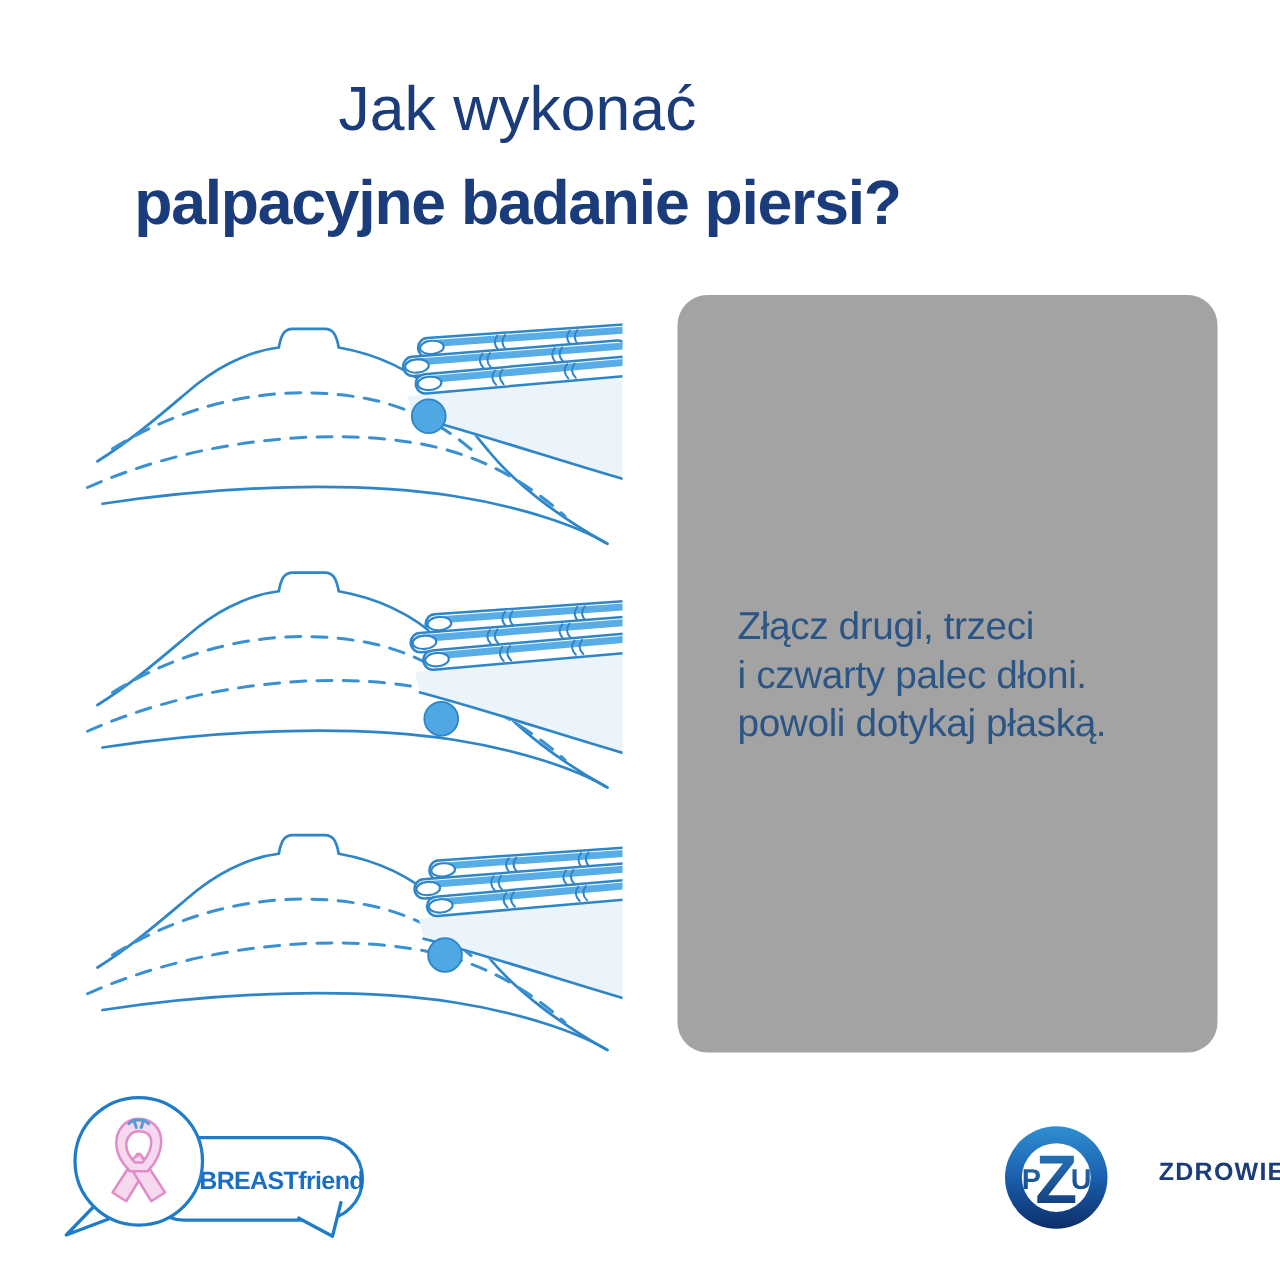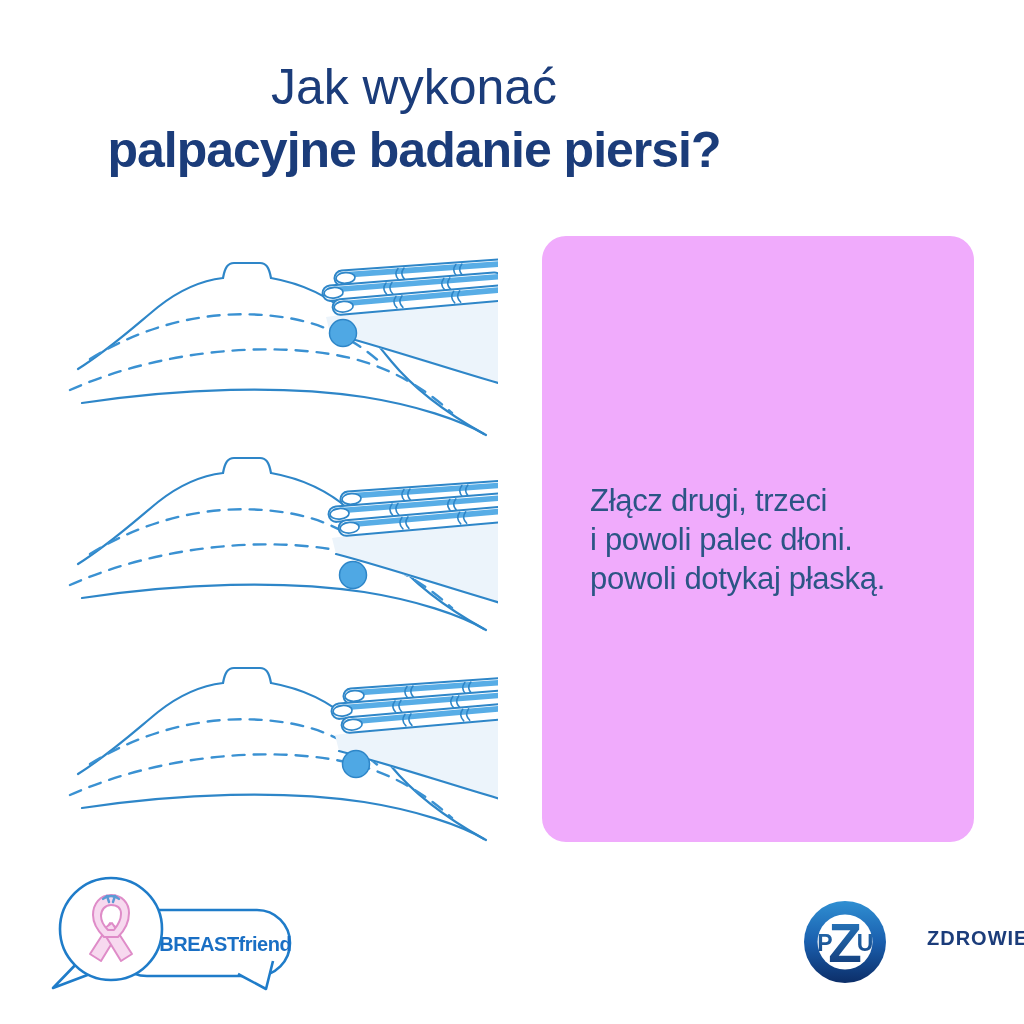--- a/index.html
+++ b/index.html
@@ -3,39 +3,39 @@
 <meta charset="utf-8">
 <style>
   html,body{margin:0;padding:0;background:#ffffff;}
   .canvas{
     position:relative;width:1024px;height:1024px;background:#ffffff;overflow:hidden;
     font-family:"Liberation Sans","DejaVu Sans",sans-serif;
   }
   
   .title{position:absolute;top:58px;left:0;width:828px;text-align:center;color:#1b3c7a;}
   .title .t1{font-size:50px;font-weight:400;letter-spacing:0px;line-height:58px;}
-  .title .t2{font-size:50px;font-weight:700;letter-spacing:-1px;line-height:60px;margin-top:4px;}
+  .title .t2{font-size:50px;font-weight:700;letter-spacing:-1px;line-height:60px;margin-top:16px;}
   
   .fig{position:absolute;left:58px;width:440px;height:200px;}
   #fig1{top:237px;}
   #fig2{top:432px;}
   #fig3{top:642px;}
   .defs-svg{position:absolute;width:0;height:0;}
   .outline{fill:none;stroke:#2e86c8;stroke-width:2.2;stroke-linecap:round;}
   .dash{fill:none;stroke:#3a91d2;stroke-width:2.4;stroke-linecap:round;stroke-dasharray:12 9;}
   .wedge{fill:#ecf4fb;stroke:none;}
   .fbody{fill:#ffffff;stroke:#2e86c8;stroke-width:2;}
   .fstripe{fill:#58ade6;stroke:none;}
   .nail{fill:#ffffff;stroke:#2e86c8;stroke-width:1.7;}
   .kn{fill:none;stroke:#2e86c8;stroke-width:1.6;stroke-linecap:round;}
   .lump{fill:#4fa8e4;stroke:#2e86c8;stroke-width:1.5;}
   
   .card{
     position:absolute;left:542px;top:236px;width:432px;height:606px;
-    background:#f0abfc;border-radius:24px;
+    background:#a3a3a3;border-radius:24px;
     display:flex;flex-direction:column;justify-content:center;
     box-sizing:border-box;padding-left:48px;padding-right:20px;
   }
   .card p{margin:0;color:#2b5585;font-size:31px;line-height:39px;font-weight:400;letter-spacing:-0.3px;}
   
   .bubbles{position:absolute;left:40px;top:868px;width:262px;height:128px;}
   .bubble-stroke{fill:#ffffff;stroke:#1f7cc9;stroke-width:2.6;stroke-linejoin:round;}
   .hashtag-text{fill:#1a6fc4;font-size:20px;font-weight:700;letter-spacing:-0.5px;}
   .ribbon-pink{fill:#f7d9ef;stroke:#df8cc8;stroke-width:2;stroke-linejoin:round;}
   .ribbon-blue{fill:none;stroke:#5b9bd5;stroke-width:2.4;stroke-linecap:round;}
@@ -104,21 +104,21 @@
   </svg>
 
   <svg class="fig" id="fig3" viewBox="0 0 440 200">
     <use href="#fig-breast"></use>
     <use href="#fig-hand" transform="translate(9,13)"></use>
     <circle class="lump" cx="298" cy="122" r="13.5"></circle>
   </svg>
 
   <aside class="card">
     <p>Złącz drugi, trzeci</p>
-    <p>i powoli palec dłoni.</p>
+    <p>i czwarty palec dłoni.</p>
     <p>powoli dotykaj płaską.</p>
   </aside>
 
   <svg class="bubbles" viewBox="0 0 262 128">
 
     <g>
       <rect class="bubble-stroke" x="74" y="42" width="176" height="66" rx="33"></rect>
       <path class="bubble-stroke" d="M 198,106 L 226,121 L 233,93"></path>
       <text class="hashtag-text" x="166" y="83" text-anchor="middle">#myBREASTfriend</text>
     </g>

